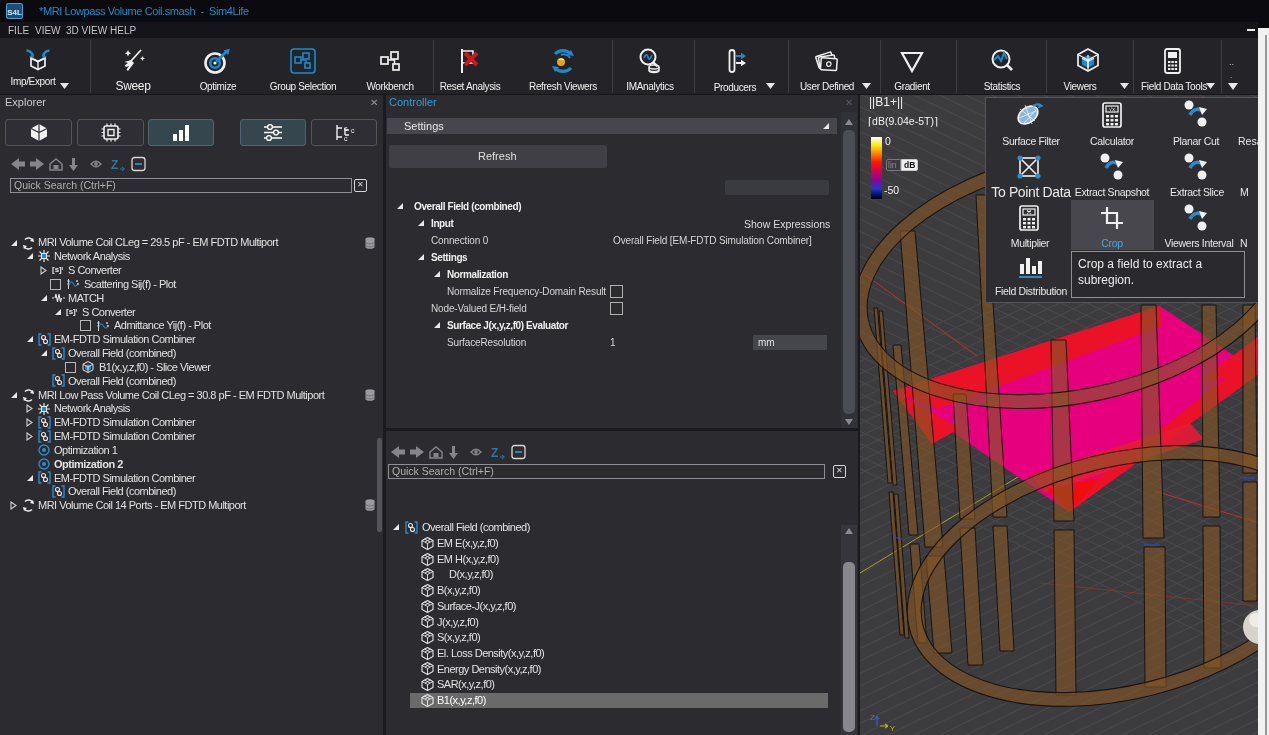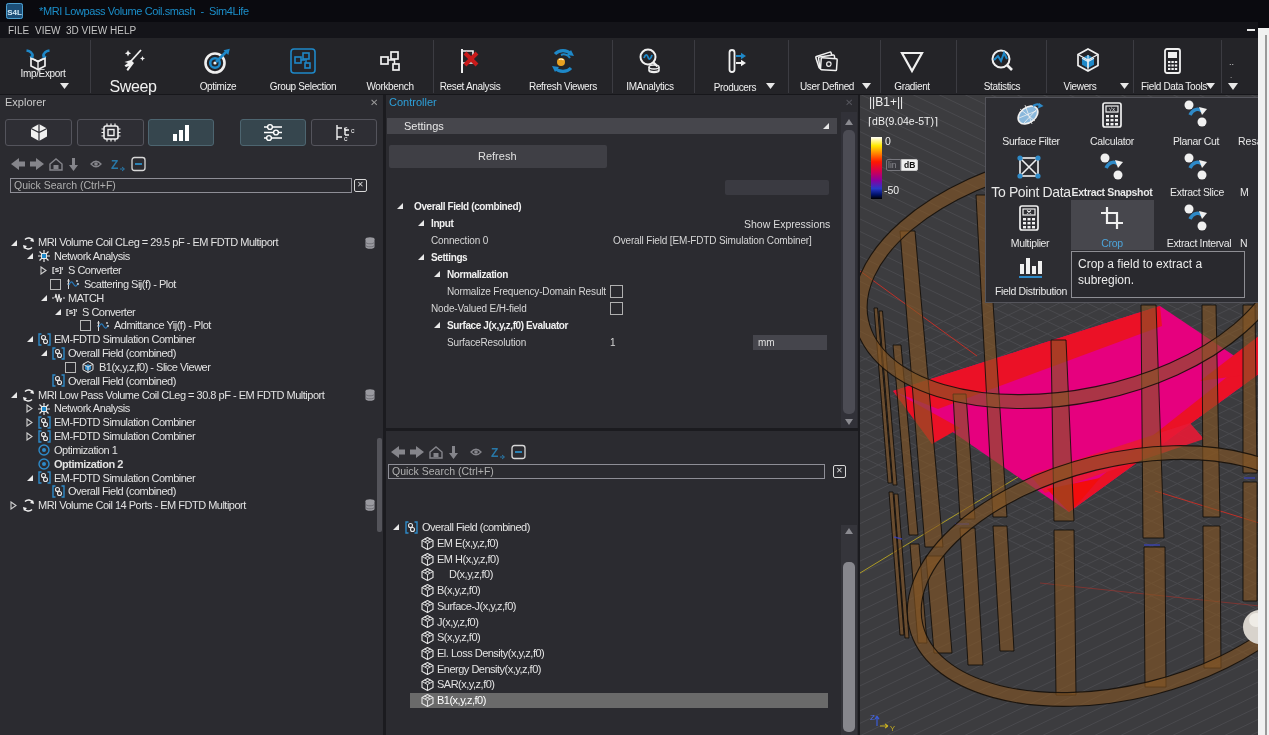--- a/index.html
+++ b/index.html
@@ -34,31 +34,31 @@
 <div class="abs" style="left:1133px;top:40px;width:1px;height:53px;background:#3c3c42;"></div>
 <div class="abs" style="left:1221px;top:40px;width:1px;height:53px;background:#3c3c42;"></div>
 <svg class="abs" style="left:23px;top:46px" width="30" height="30" viewBox="0 0 30 30">
     <path d="M8 12l7 3.5 7-3.5v8l-7 3.5-7-3.5z" fill="none" stroke="#f0f0f0" stroke-width="1.7"></path>
 <path d="M8 12l7 3.5 7-3.5M15 15.5v8" stroke="#f0f0f0" stroke-width="1.4" fill="none"></path>
 <path d="M3.5 4.5c4 0.5 6 3 6.2 6" stroke="#1e88c8" stroke-width="2.4" fill="none"></path>
     <path d="M6.3 10.8l4.2 1.6-0.2-4.8z" fill="#1e88c8"></path>
 <path d="M26.5 4.5c-4 0.5-6 3-6.2 6" stroke="#1e88c8" stroke-width="2.4" fill="none"></path>
     <path d="M23.7 10.8l-4.2 1.6 0.2-4.8z" fill="#1e88c8"></path>
   </svg>
-<div class="txt" style="left:33px;top:66px;font-size:10px;color:#f0f0f0;font-weight:normal;line-height:15px;transform:translateX(-50%);letter-spacing:-0.35px;padding-left:20px;">Imp/Export</div>
+<div class="txt" style="left:33px;top:74px;font-size:10px;color:#f0f0f0;font-weight:normal;line-height:15px;transform:translateX(-50%);letter-spacing:-0.35px;">Imp/Export</div>
 <svg class="abs" style="left:60px;top:83px" width="9" height="6" viewBox="0 0 9 6">
     <path d="M0 0h9L4.5 6z" fill="#e8e8e8"></path>
   </svg>
 <svg class="abs" style="left:118px;top:46px" width="30" height="30" viewBox="0 0 30 30">
     <path d="M23 4L13 15" stroke="#f0f0f0" stroke-width="1.8"></path>
 <path d="M13 14l3 3-6 8-1.5-1.5 2.5-3.5-3 1-1.5-1.5 3.5-2.5-3.5-1z" fill="#f0f0f0"></path>
 <path d="M10 4l1 2.2 2.2 1-2.2 1L10 10.4 9 8.2 6.8 7.2 9 6.2z" fill="#f0f0f0"></path>
 <path d="M24.5 10l0.8 1.7 1.7 0.8-1.7 0.8-0.8 1.7-0.8-1.7-1.7-0.8 1.7-0.8z" fill="#f0f0f0"></path>
   </svg>
-<div class="txt" style="left:133px;top:78.5px;font-size:16px;color:#f0f0f0;font-weight:normal;line-height:15px;transform:translateX(-50%);letter-spacing:-0.35px;">Sweep</div>
+<div class="txt" style="left:133px;top:78.5px;font-size:12px;color:#f0f0f0;font-weight:normal;line-height:15px;transform:translateX(-50%);letter-spacing:-0.35px;">Sweep</div>
 <svg class="abs" style="left:203px;top:46px" width="30" height="30" viewBox="0 0 30 30">
     <circle cx="12" cy="17" r="9.5" fill="none" stroke="#f0f0f0" stroke-width="2.6"></circle>
 <circle cx="12" cy="17" r="4.8" fill="none" stroke="#1e88c8" stroke-width="2.6"></circle>
 <circle cx="12" cy="17" r="1.6" fill="#f0f0f0"></circle>
 <path d="M13 16L23 6" stroke="#1e88c8" stroke-width="2.6"></path>
     <path d="M20.5 4.2l6.3-1.5-1.5 6.3z" fill="#1e88c8"></path>
   </svg>
 <div class="txt" style="left:218px;top:78.5px;font-size:10px;color:#f0f0f0;font-weight:normal;line-height:15px;transform:translateX(-50%);letter-spacing:-0.35px;">Optimize</div>
 <svg class="abs" style="left:288px;top:46px" width="30" height="30" viewBox="0 0 30 30">
     <rect x="3" y="3" width="24" height="24" rx="3" fill="none" stroke="#1e88c8" stroke-width="1.6"></rect>
@@ -637,21 +637,21 @@
 <circle cx="5" cy="23" r="2.6" fill="#2e8ac8"></circle>
     <circle cx="23" cy="23" r="2.6" fill="#2e8ac8"></circle>
   </svg>
 <div class="txt" style="left:1031px;top:184.1px;font-size:14px;color:#e8e8e8;font-weight:normal;line-height:16px;transform:translateX(-50%);letter-spacing:-0.35px;">To Point Data</div>
 <svg class="abs" style="left:1098px;top:153px" width="28" height="28" viewBox="0 0 28 28">
     <circle cx="7" cy="5" r="4.5" fill="#f0f0f0"></circle>
     <path d="M8 15c3-6 8-7 12-4" stroke="#2e8ac8" stroke-width="3.5" fill="none"></path>
     <path d="M17 7l8 2-5 6z" fill="#f0f0f0"></path>
     <circle cx="20" cy="22" r="4.5" fill="#f0f0f0"></circle>
   </svg>
-<div class="txt" style="left:1112px;top:184.1px;font-size:10.5px;color:#e8e8e8;font-weight:bold;line-height:16px;transform:translateX(-50%);letter-spacing:-0.35px;">Extract Snapshot</div>
+<div class="txt" style="left:1112px;top:184.1px;font-size:10.5px;color:#e8e8e8;font-weight:normal;line-height:16px;transform:translateX(-50%);letter-spacing:-0.35px;">Extract Snapshot</div>
 <svg class="abs" style="left:1182px;top:153px" width="28" height="28" viewBox="0 0 28 28">
     <circle cx="7" cy="5" r="4.5" fill="#f0f0f0"></circle>
     <path d="M8 15c3-6 8-7 12-4" stroke="#2e8ac8" stroke-width="3.5" fill="none"></path>
     <path d="M17 7l8 2-5 6z" fill="#f0f0f0"></path>
     <circle cx="20" cy="22" r="4.5" fill="#f0f0f0"></circle>
   </svg>
 <div class="txt" style="left:1197px;top:184.1px;font-size:10.5px;color:#e8e8e8;font-weight:normal;line-height:16px;transform:translateX(-50%);letter-spacing:-0.35px;">Extract Slice</div>
 <div class="txt" style="left:1240px;top:184.1px;font-size:10.5px;color:#e8e8e8;font-weight:normal;line-height:16px;">M</div>
 <div class="abs" style="left:1071px;top:200px;width:83px;height:50px;background:#47474d;"></div>
 <svg class="abs" style="left:1015px;top:204px" width="28" height="28" viewBox="0 0 28 28">
@@ -675,21 +675,21 @@
     <path d="M9 3v16h16" stroke="#f0f0f0" stroke-width="2.2" fill="none"></path>
 <path d="M3 9h16v16" stroke="#f0f0f0" stroke-width="2.2" fill="none"></path>
   </svg>
 <div class="txt" style="left:1112px;top:235.1px;font-size:10.5px;color:#4da3d8;font-weight:normal;line-height:16px;transform:translateX(-50%);letter-spacing:-0.35px;">Crop</div>
 <svg class="abs" style="left:1182px;top:204px" width="28" height="28" viewBox="0 0 28 28">
     <circle cx="7" cy="5" r="4.5" fill="#f0f0f0"></circle>
     <path d="M8 15c3-6 8-7 12-4" stroke="#2e8ac8" stroke-width="3.5" fill="none"></path>
     <path d="M17 7l8 2-5 6z" fill="#f0f0f0"></path>
     <circle cx="20" cy="22" r="4.5" fill="#f0f0f0"></circle>
   </svg>
-<div class="txt" style="left:1199px;top:235.1px;font-size:10.5px;color:#e8e8e8;font-weight:normal;line-height:16px;transform:translateX(-50%);letter-spacing:-0.35px;">Extract Interval</div>
+<div class="txt" style="left:1199px;top:235.1px;font-size:10.5px;color:#e8e8e8;font-weight:normal;line-height:16px;transform:translateX(-50%);letter-spacing:-0.35px;">Viewers Interval</div>
 <div class="txt" style="left:1240px;top:235.1px;font-size:10.5px;color:#e8e8e8;font-weight:normal;line-height:16px;">N</div>
 <svg class="abs" style="left:1016px;top:254px" width="28" height="28" viewBox="0 0 28 28">
     <g fill="#f0f0f0">
       <rect x="4" y="10" width="4" height="10"></rect>
       <rect x="10" y="4" width="4" height="16"></rect>
       <rect x="16" y="12" width="4" height="8"></rect>
       <rect x="22" y="7" width="4" height="13"></rect>
     </g>
 <path d="M3 23h23" stroke="#2e8ac8" stroke-width="2"></path>
   </svg>

